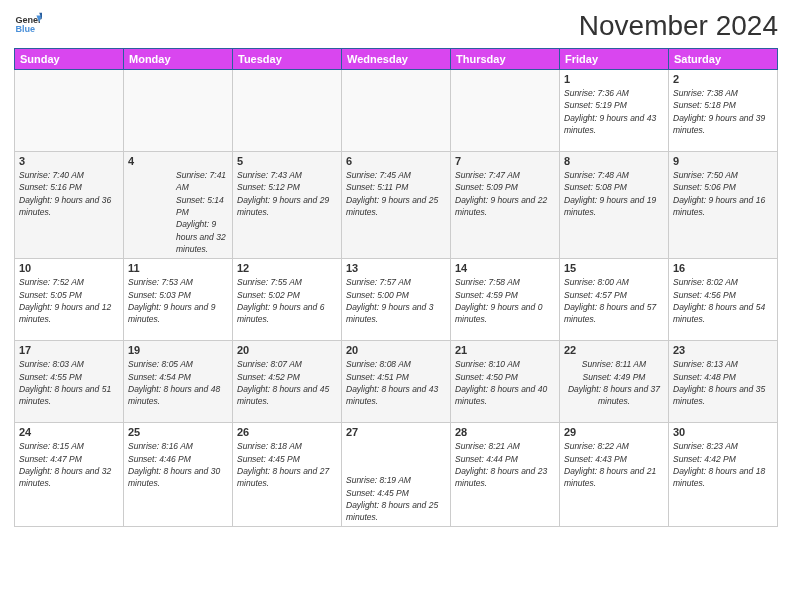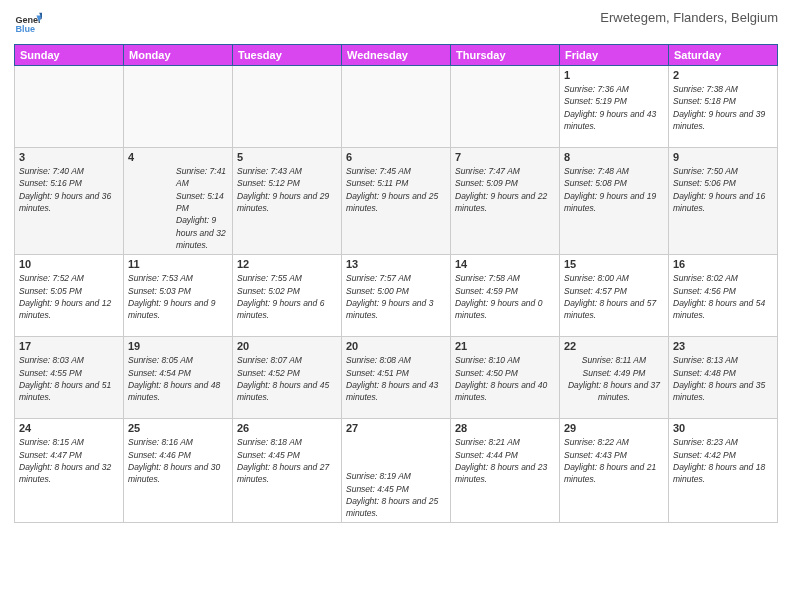--- a/index.html
+++ b/index.html
@@ -90,21 +90,21 @@
   <div class="header">
     <div class="logo">
       <svg class="logo-icon" viewBox="0 0 40 40">
         <text x="2" y="18" font-size="13" font-weight="bold" fill="#333">General</text>
         <text x="2" y="32" font-size="13" font-weight="bold" fill="#4a90d9">Blue</text>
         <polygon points="32,8 40,8 36,18" fill="#4a90d9"></polygon>
         <polygon points="36,4 40,4 40,14" fill="#2a5f9e"></polygon>
       </svg>
     </div>
     <div class="title-section">
-      <div class="subtitle">Erwetegem, Flanders, Belgium</div>
+      <div class="month-title">November 2024</div>
     </div>
   </div>
 
   <table class="calendar">
     <thead>
       <tr>
         <th>Sunday</th>
         <th>Monday</th>
         <th>Tuesday</th>
         <th>Wednesday</th>

